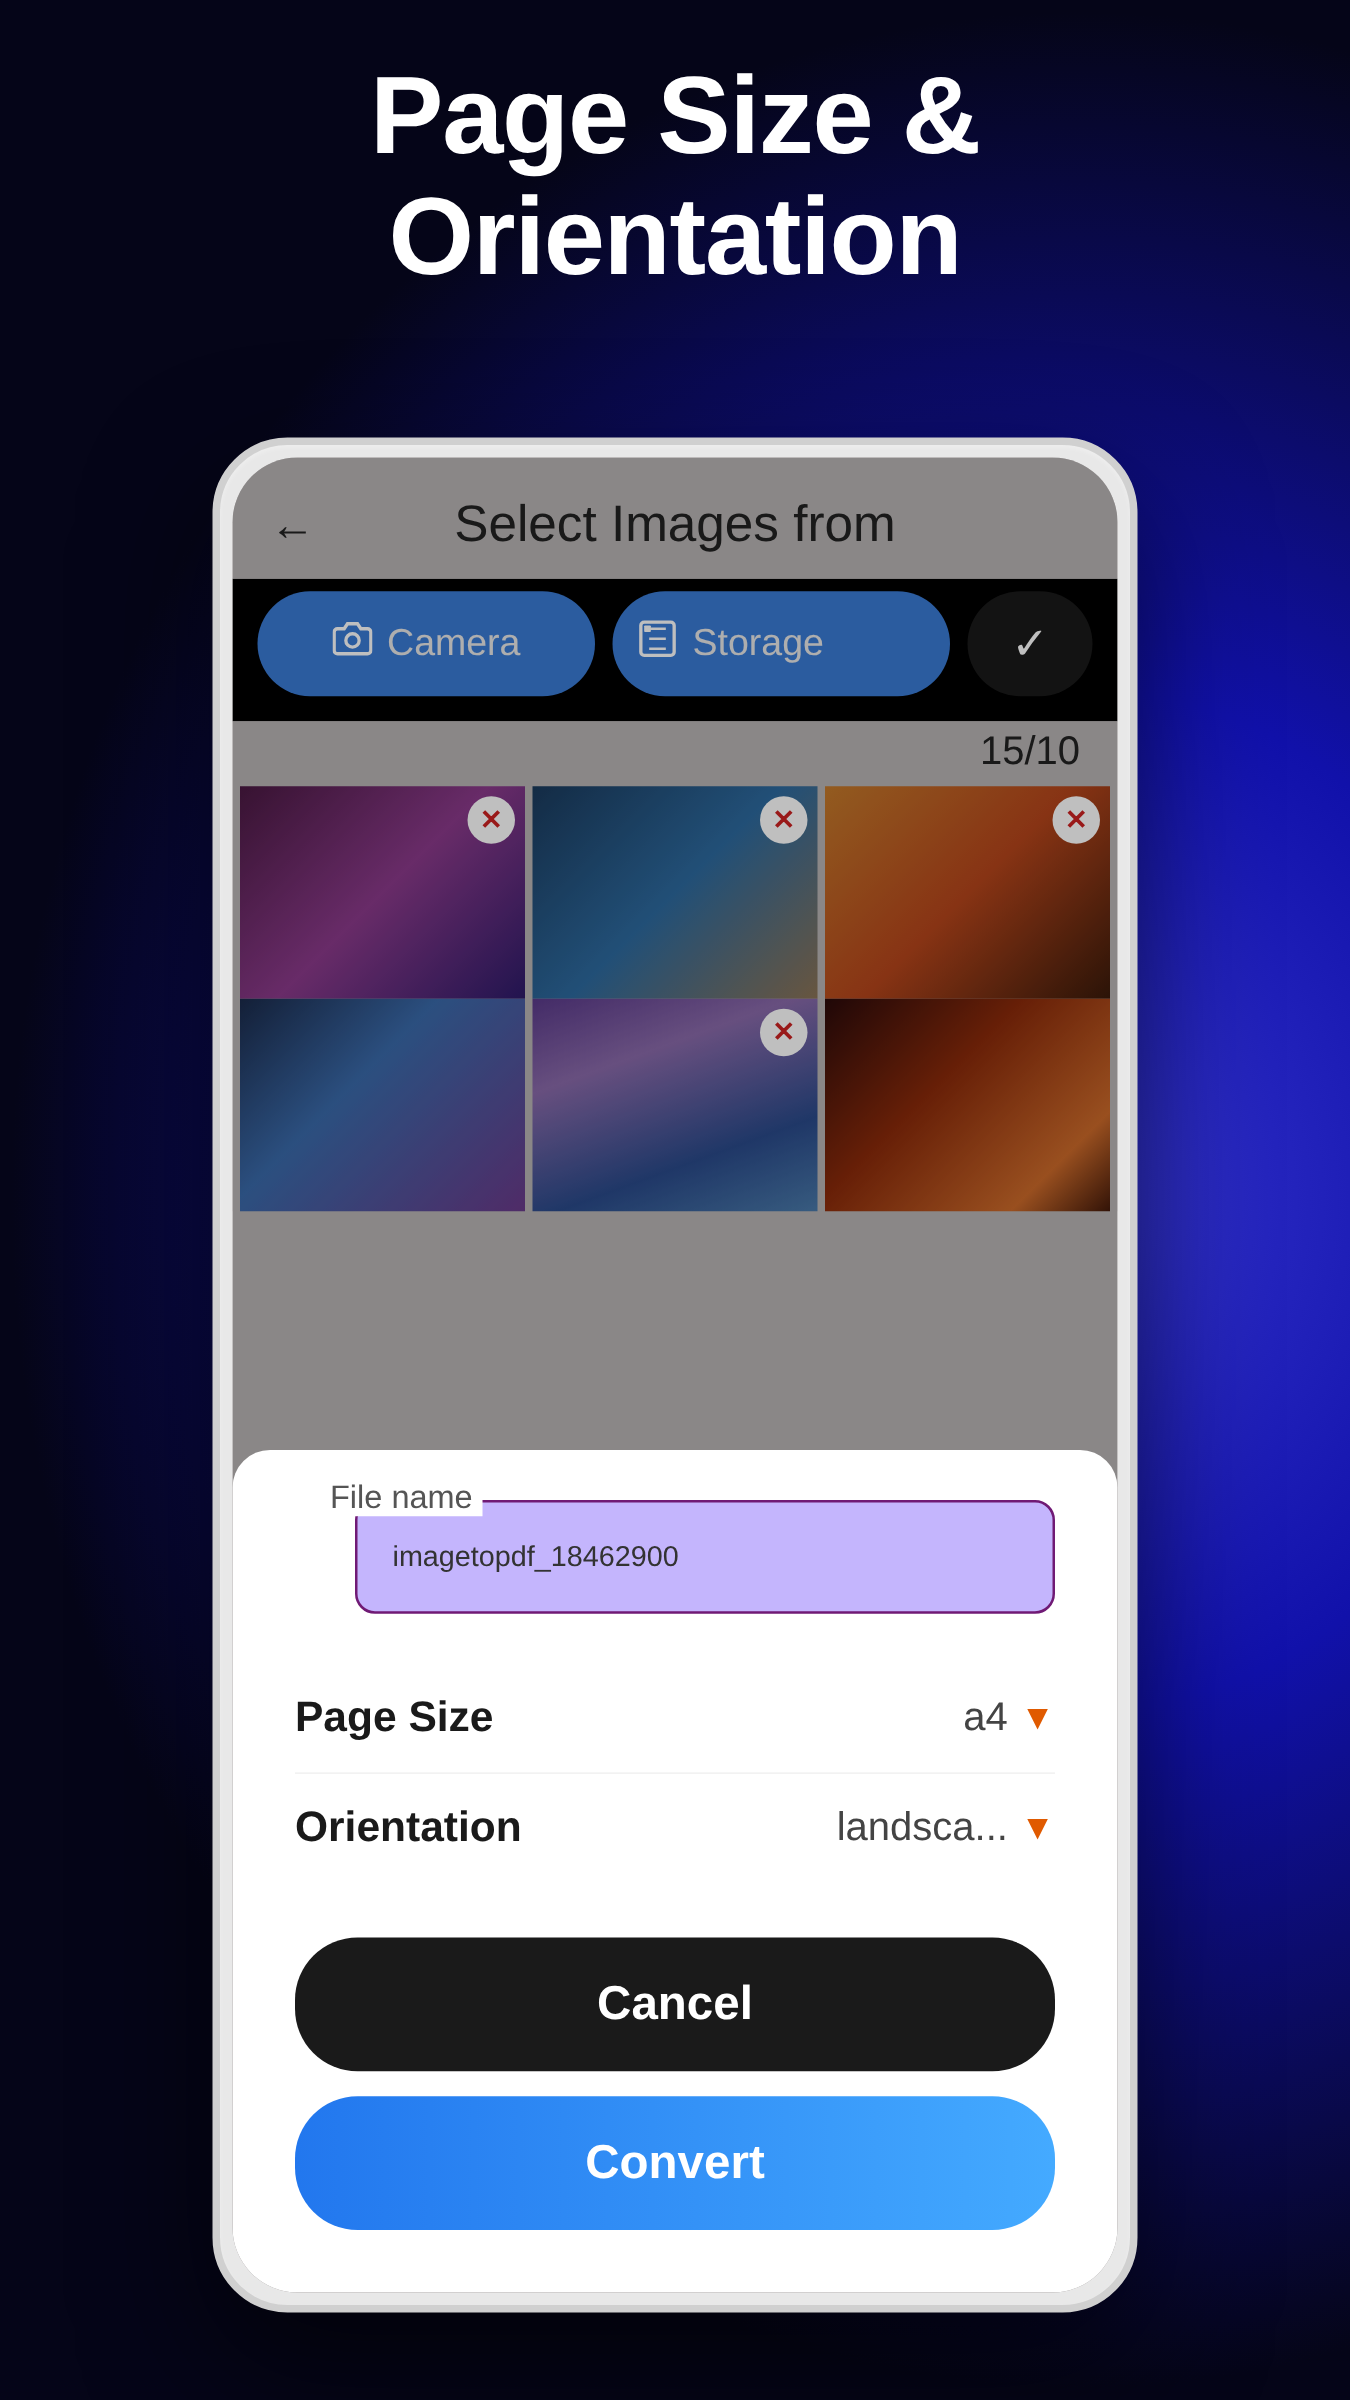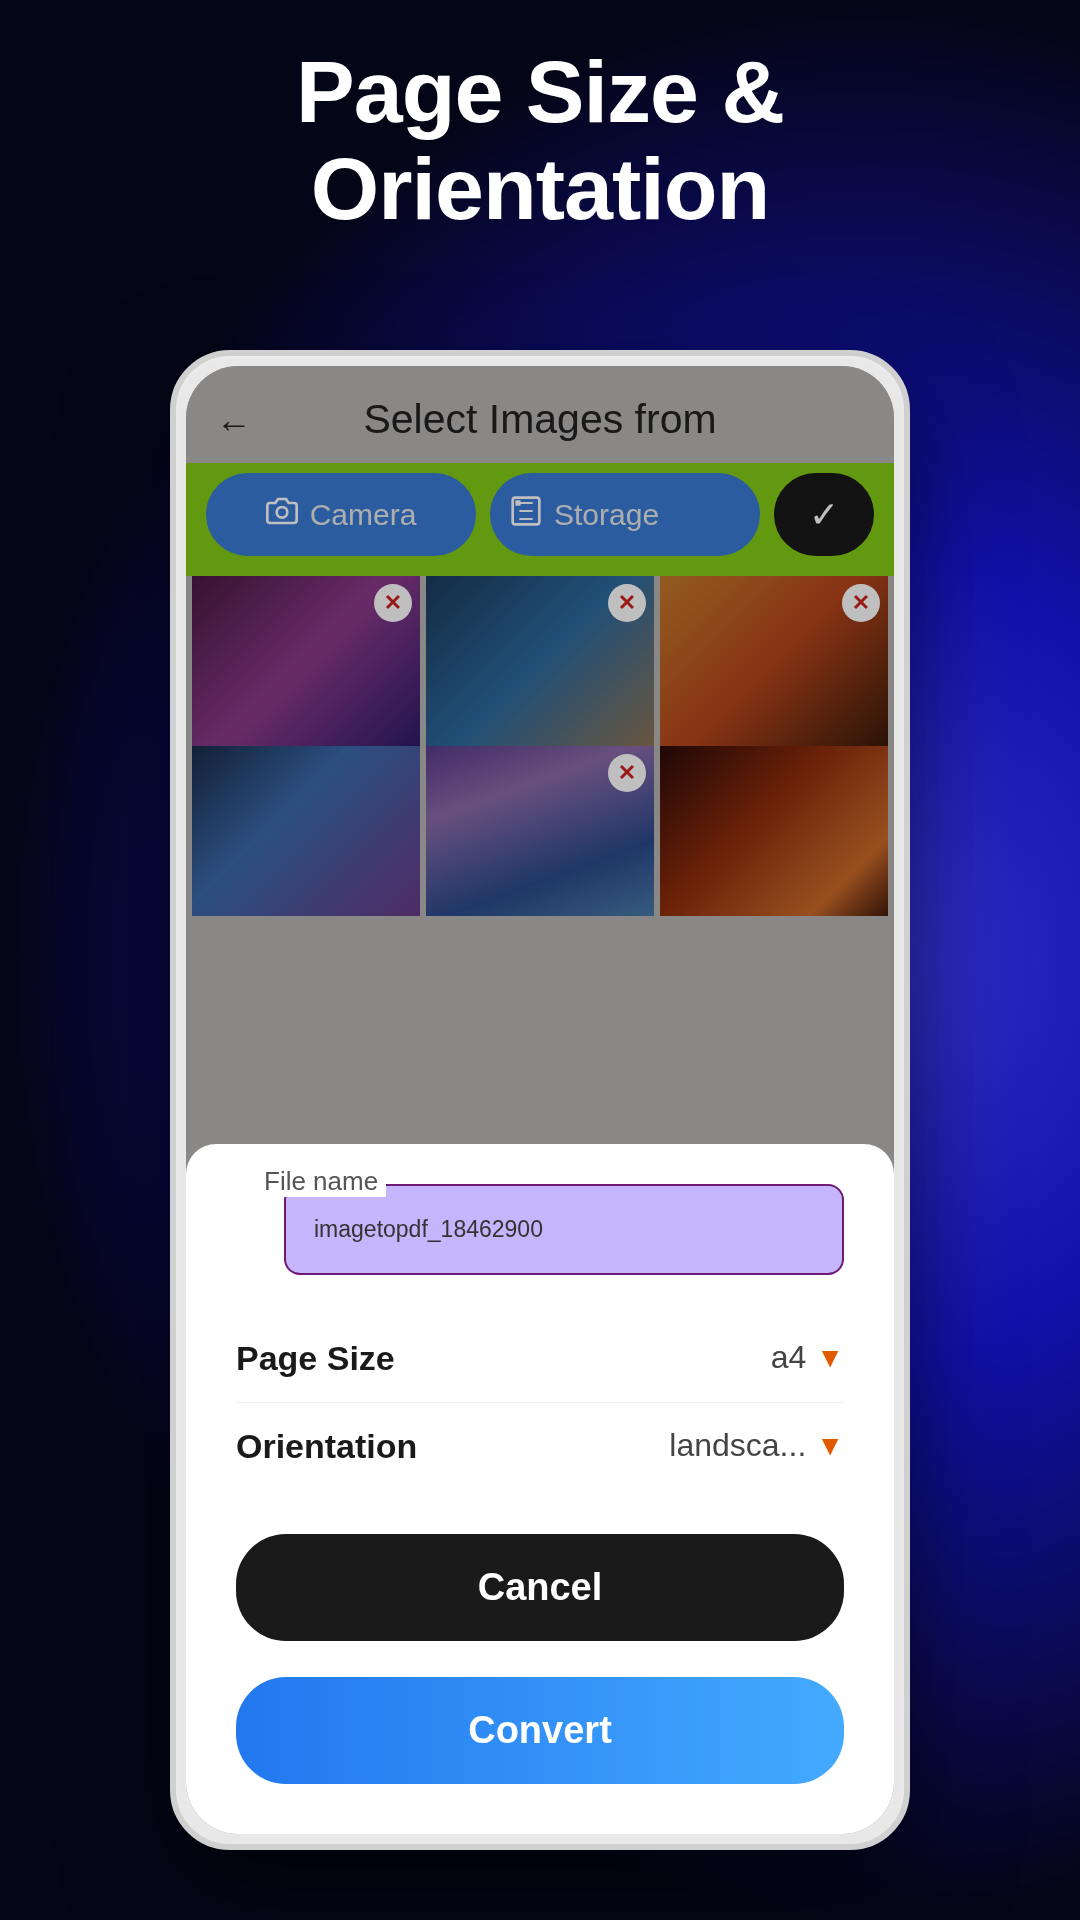--- a/index.html
+++ b/index.html
@@ -88,21 +88,21 @@
       font-size: 41px;
       color: #222;
       font-weight: 500;
     }
 
     
     .action-row {
       display: flex;
       gap: 14px;
       padding: 10px 20px 20px;
-      background: #84cc16;
+      background: #000000;
     }
 
     .btn-camera {
       flex: 1;
       background: #3a7bd5;
       border-radius: 50px;
       padding: 22px 20px;
       display: flex;
       align-items: center;
       justify-content: center;
@@ -273,21 +273,21 @@
     .dropdown-arrow {
       color: #e05a00;
       font-size: 28px;
     }
 
     
     .modal-buttons {
       margin-top: 44px;
       display: flex;
       flex-direction: column;
-      gap: 36px;
+      gap: 20px;
     }
 
     .cancel-btn {
       background: #1a1a1a;
       color: white;
       border: none;
       border-radius: 50px;
       padding: 32px;
       font-size: 38px;
       font-weight: 700;
@@ -366,20 +366,23 @@
             <rect x="4" y="4" width="4" height="4" fill="white" rx="0.5"></rect>
           </svg>
         </span>
         <span class="btn-label">Storage</span>
       </div>
       <div class="btn-check">
         <span class="check-icon">✓</span>
       </div>
     </div>
 
+    <div class="counter-row">
+      <span class="counter-text">15/10</span>
+    </div>
 
     <div class="image-grid">
       <div class="image-cell">
         <div class="remove-badge">
           <span class="remove-x">✕</span>
         </div>
       </div>
       <div class="image-cell">
         <div class="remove-badge">
           <span class="remove-x">✕</span>

